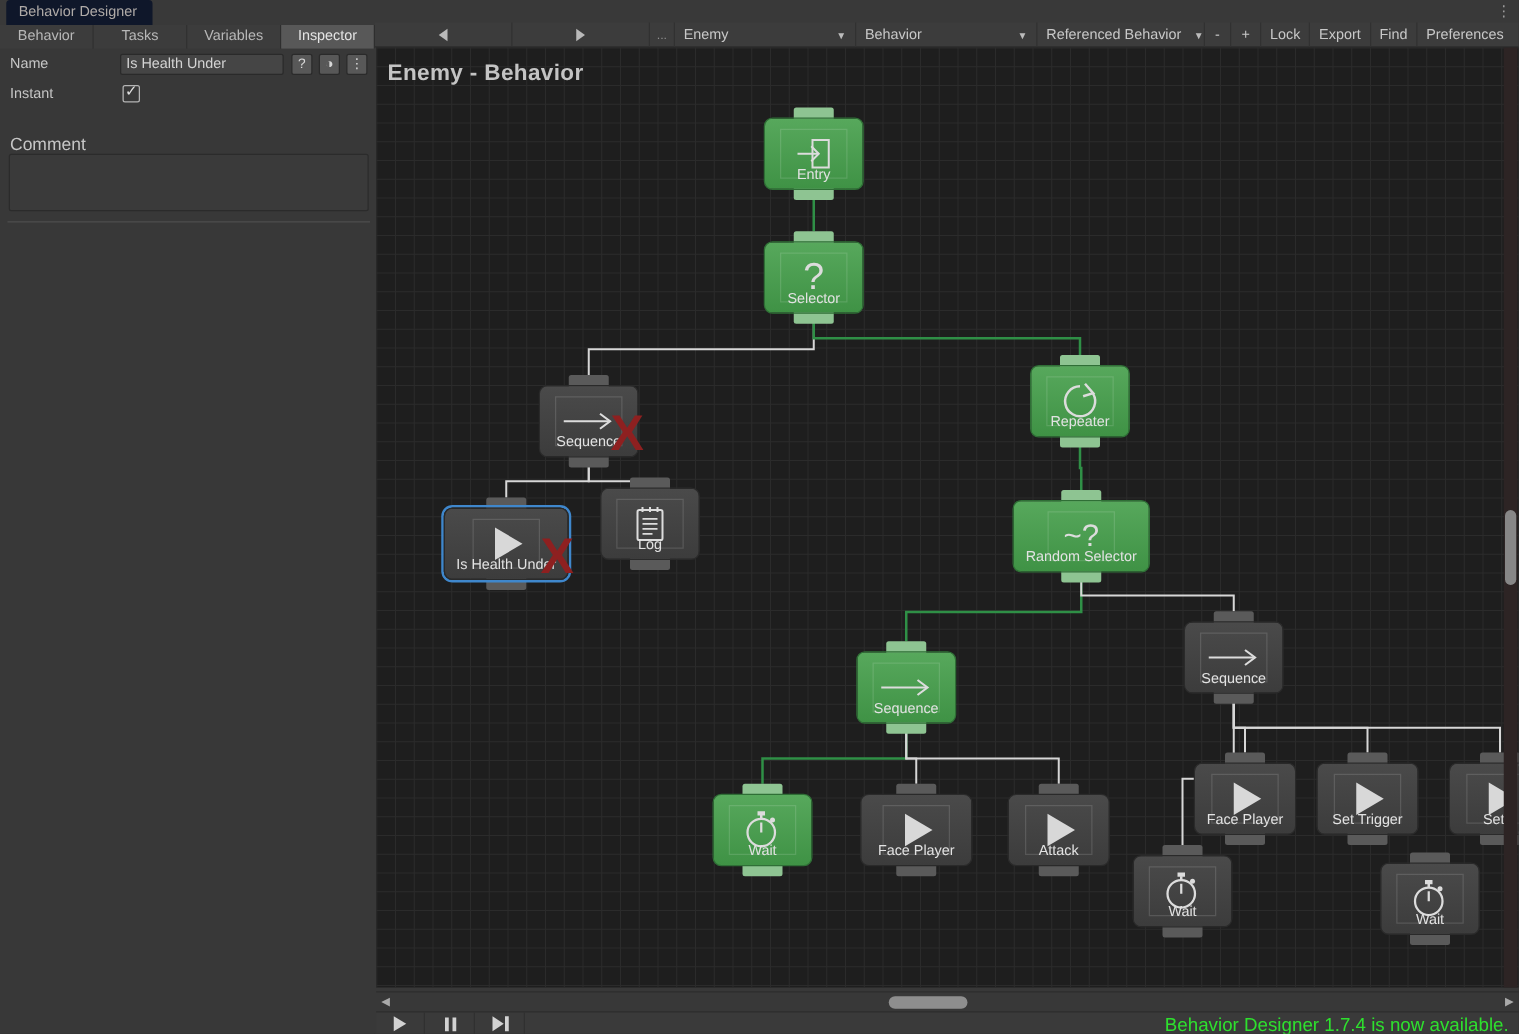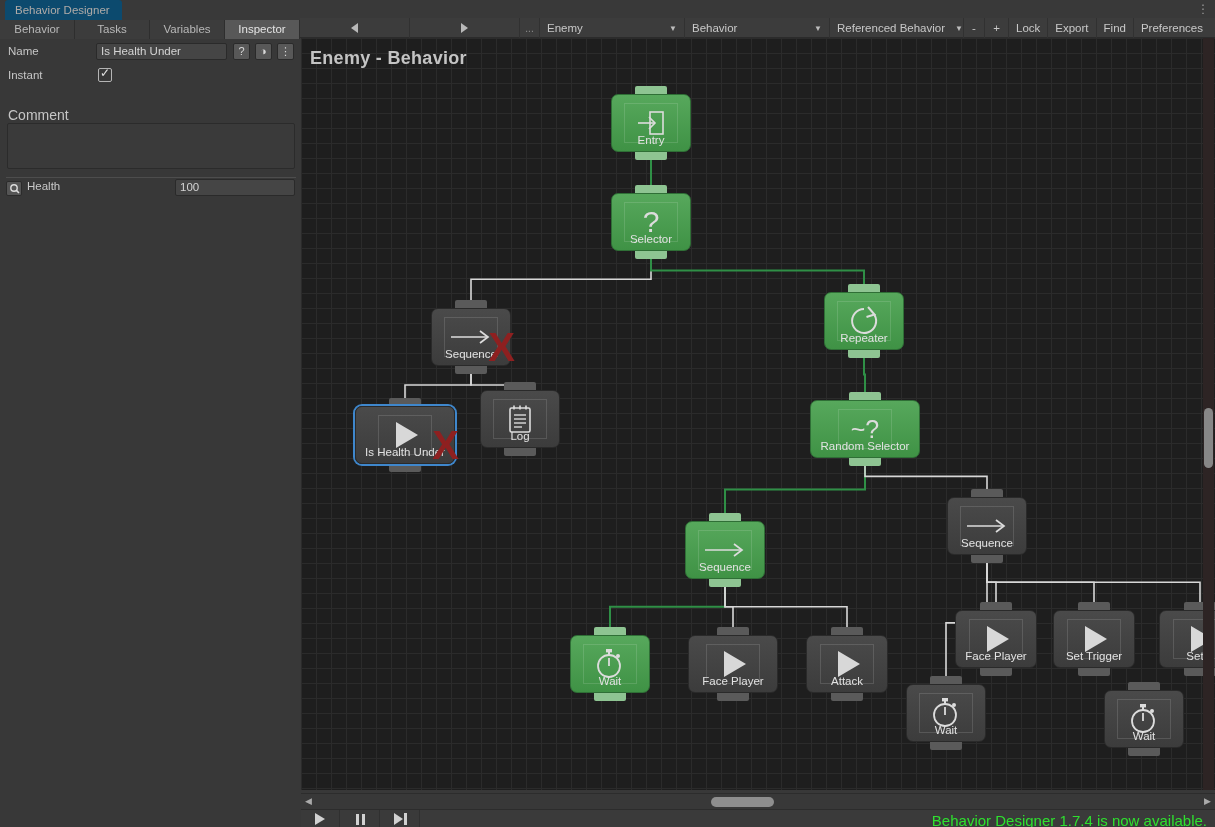--- a/index.html
+++ b/index.html
@@ -12,21 +12,21 @@
   #app { position: relative; width: 1215px; height: 827px; }
 
   
   .win-tabstrip {
     position: absolute; left: 0; top: 0; width: 1215px; height: 20px;
     background: #393939;
   }
   .win-tab {
     position: absolute; left: 5px; top: 0; height: 20px;
     padding: 3px 12px 0 10px;
-    background: #0c4a6e; color: #b0aba8; font-size: 11.5px; line-height: 15px;
+    background: #0f172a; color: #b0aba8; font-size: 11.5px; line-height: 15px;
     border-top-left-radius: 3px; border-top-right-radius: 3px;
   }
   .win-dots {
     position: absolute; right: 6px; top: 4px; width: 12px; height: 12px;
     color: #9a9a9a; font-size: 12px; line-height: 11px; text-align: center;
   }
 
   
   .left-panel {
     position: absolute; left: 0; top: 20px; width: 300px; height: 807px;
@@ -245,30 +245,20 @@
       <div class="frow">
         <span class="flabel">Instant</span>
         <div class="checkbox"></div>
       </div>
 
       <span class="comment-label">Comment</span>
       <div class="comment-box"></div>
 
       <div class="divider"></div>
 
-      <div class="prop-row">
-        <span class="search-chip">
-          <svg width="12" height="12" viewBox="0 0 12 12">
-              <circle cx="5" cy="5" r="3.2" fill="none" stroke="#dcdcdc" stroke-width="1.4"></circle>
-              <line x1="7.4" y1="7.4" x2="10" y2="10" stroke="#dcdcdc" stroke-width="1.5"></line>
-            </svg>
-        </span>
-        <span class="prop-name">Health</span>
-        <div class="prop-value">100</div>
-      </div>
     </div>
   </div>
 
   <div class="toolbar">
     <div class="tb-cell tb-arrowcell">
         <span class="tri-l"></span>
       </div>
     <div class="tb-cell tb-arrowcell">
         <span class="tri-r"></span>
       </div>

